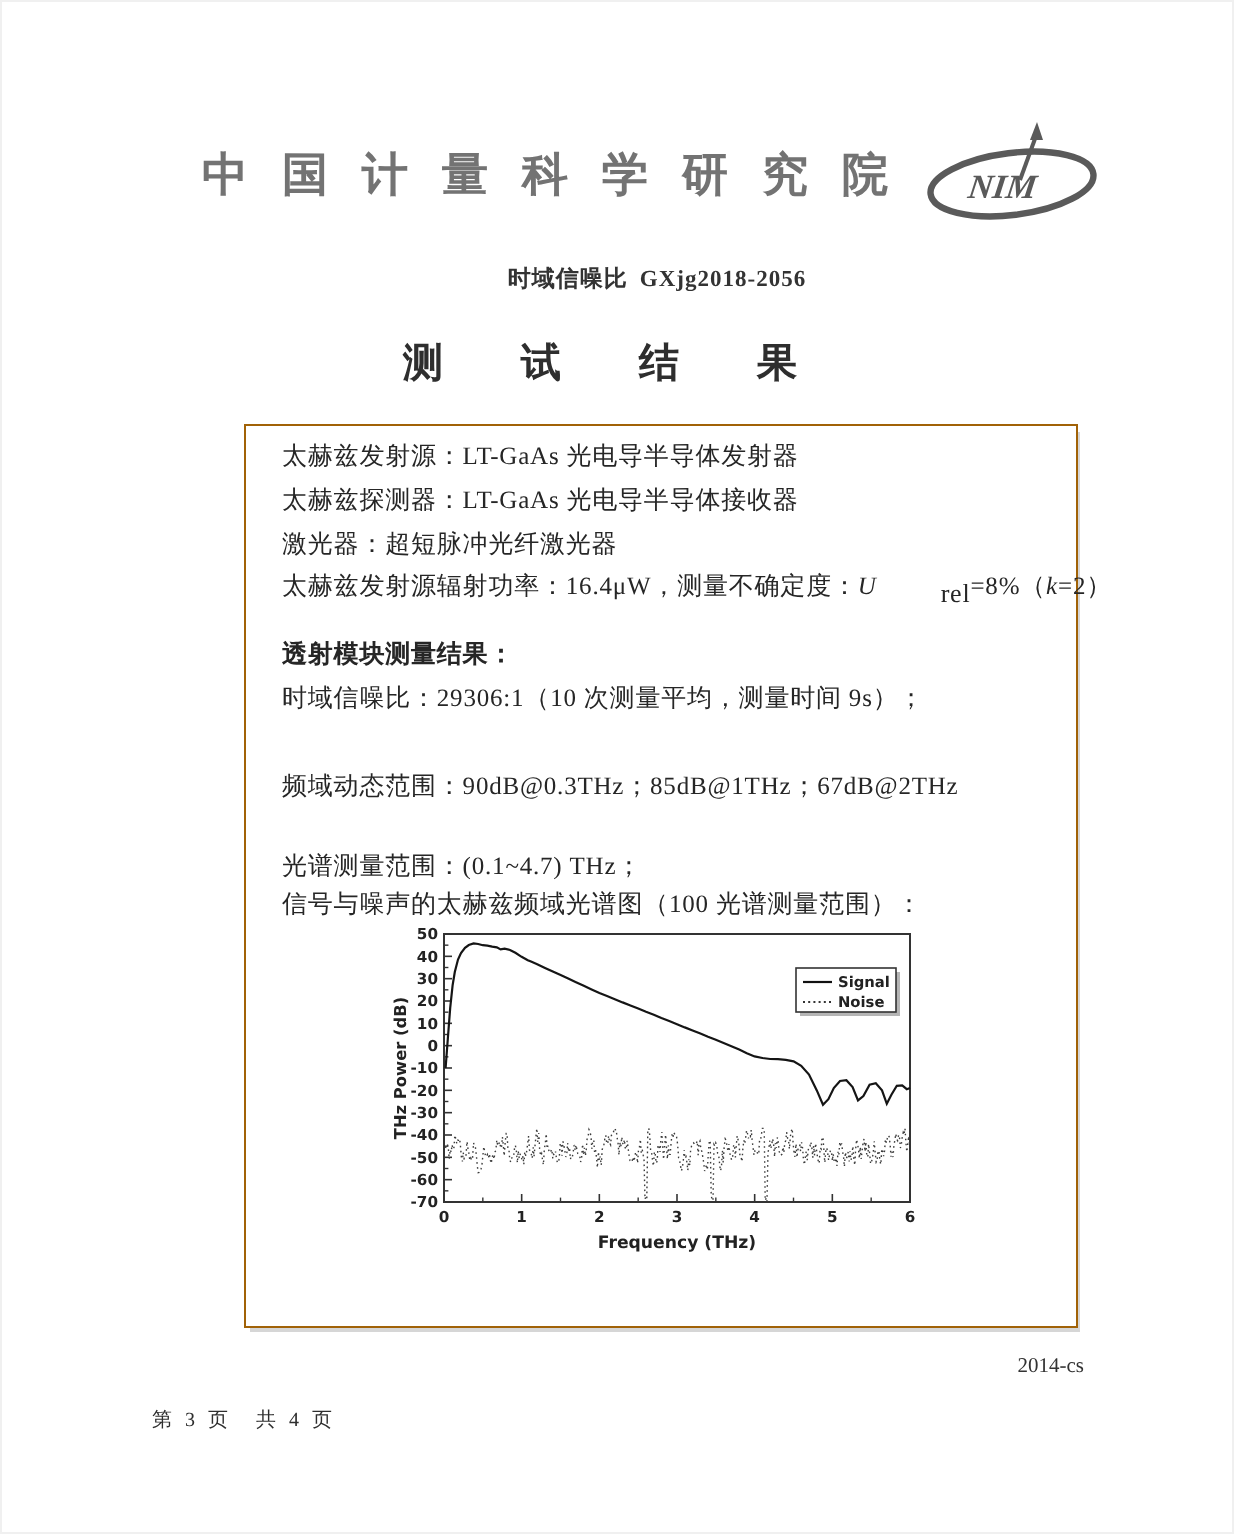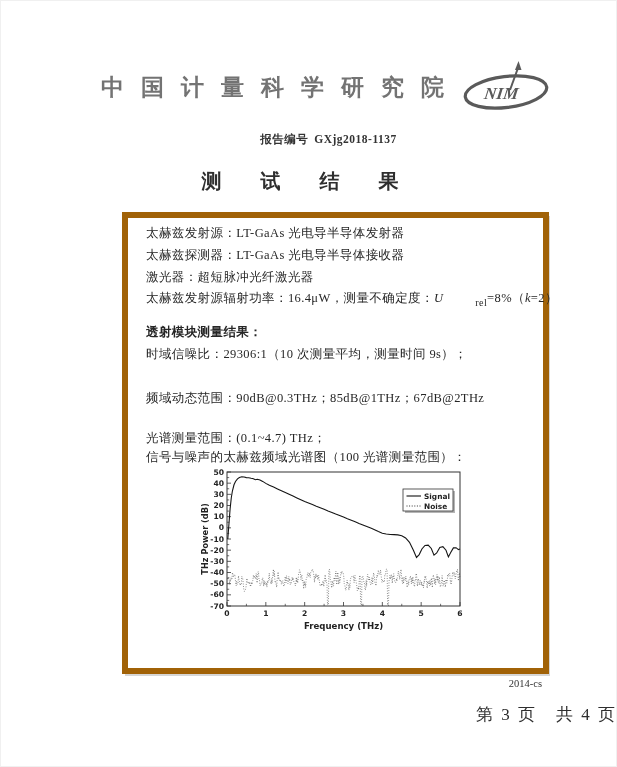--- a/index.html
+++ b/index.html
@@ -17,54 +17,54 @@
     position:absolute;left:0;right:0;top:132px;text-align:center;padding-left:40px;
     font-size:11.5px;font-weight:600;color:#333;letter-spacing:0.5px;
   }
   .report-no .num{margin-left:6px;font-family:"Liberation Serif",serif;}
   .title{
     position:absolute;left:0;right:0;top:168px;text-align:center;
     font-size:20px;font-weight:700;letter-spacing:17px;color:#2e2e2e;white-space:nowrap;
   }
   .results-box{
     position:absolute;left:122px;top:212px;width:415px;height:450px;
-    border:6px solid #a16207;background:#fff;
+    border:1px solid #a16207;background:#fff;
     box-shadow:2px 3px 0 -1px rgba(90,90,90,0.25);
   }
   .bl{position:absolute;left:18px;font-size:12.5px;color:#262626;letter-spacing:0.4px;white-space:nowrap;}
   .bl i{font-style:italic;}
-  .bl sub{font-size:10px;padding-left:32px;}
+  .bl sub{font-size:13px;padding-left:32px;}
   .l1{top:7px;}  .l2{top:29px;}  .l3{top:51px;}  .l4{top:72px;}
   .heading{top:106px;font-weight:700;}
   .snr1{top:128px;} .snr2{top:150px;left:70px;}
   .dyn1{top:172px;} .dyn2{top:192px;left:63px;}
   .spectral{top:212px;} .caption{top:231px;}
   .note{top:428px;font-size:12.5px;}
   .chart{position:absolute;left:72px;top:246px;width:304px;height:178px;}
   .chart svg{width:100%;height:100%;font-family:"DejaVu Sans","Liberation Sans",sans-serif;}
   .doc-code{position:absolute;top:678px;left:497px;width:45px;text-align:right;font-size:10.5px;color:#333;}
-  .page-num{position:absolute;left:0;right:0;top:703px;text-align:right;padding-left:34px;
-    font-size:17px;color:#2e2e2e;letter-spacing:2px;}
+  .page-num{position:absolute;left:0;right:0;top:703px;text-align:left;padding-left:76px;
+    font-size:10px;color:#2e2e2e;letter-spacing:2px;}
 </style>
 </head>
 <body>
 
 <div class="page">
 
   <div class="institute">中国计量科学研究院</div>
 
   <svg class="logo" viewBox="0 0 92 54" aria-hidden="true">
     <ellipse cx="46" cy="32" rx="41" ry="15.5" transform="rotate(-7 46 32)" fill="none" stroke="#5a5a5a" stroke-width="3.2"></ellipse>
     <text x="46" y="39" text-anchor="middle" font-size="17" font-weight="900" font-style="italic" fill="#5a5a5a" transform="skewX(-8)">NIM</text>
     <line x1="50" y1="30" x2="58" y2="8" stroke="#5a5a5a" stroke-width="2"></line>
     <polygon points="55,10 61.5,10 58.5,1" fill="#5a5a5a"></polygon>
   </svg>
 
   <div class="report-no">
-    <span>报告编号</span><span class="num">GXjg2018-1137</span>
+    <span>时域信噪比</span><span class="num">GXjg2018-2056</span>
   </div>
 
   <div class="title">测 试 结 果</div>
 
   <div class="results-box">
     <div class="bl l1">太赫兹发射源：LT-GaAs 光电导半导体发射器</div>
     <div class="bl l2">太赫兹探测器：LT-GaAs 光电导半导体接收器</div>
     <div class="bl l3">激光器：超短脉冲光纤激光器</div>
     <div class="bl l4">
       <span>太赫兹发射源辐射功率：16.4μW，测量不确定度：</span><i>U</i><sub>rel</sub><span>=8%（</span><i>k</i><span>=2）</span>

